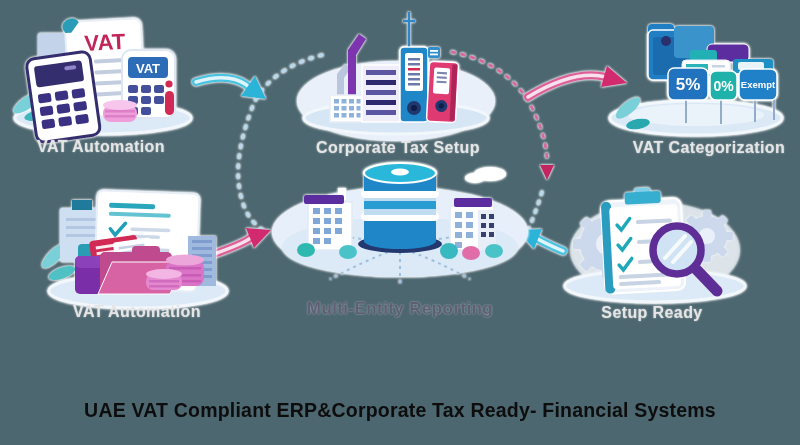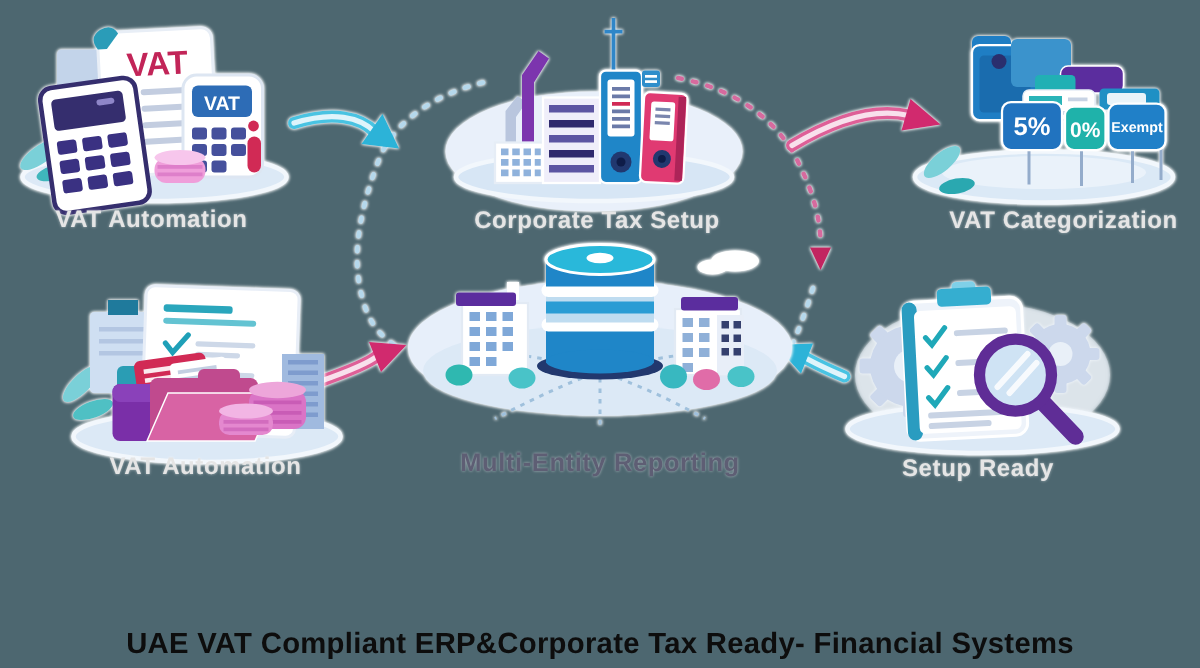--- a/index.html
+++ b/index.html
@@ -4,21 +4,21 @@
 <style>
   html,body{margin:0;padding:0;background:#4d6770;}
   #stage{position:relative;width:800px;height:445px;background:#4d6770;overflow:hidden;
          font-family:"Liberation Sans",sans-serif;}
   .cluster{position:absolute;}
   .cluster svg, #arrows{filter:drop-shadow(0 0 1px #ffffff) drop-shadow(0 0 1px rgba(255,255,255,.75));}
   #arrows{position:absolute;left:0;top:0;pointer-events:none;}
   .label{position:absolute;text-align:center;font-weight:bold;color:#e5e5e5;font-size:16px;
          letter-spacing:.4px;text-shadow:0 0 2px rgba(255,255,255,.55);}
   .label--purple{color:#5e5e74;font-size:17px;}
-  #title{position:absolute;left:0;top:418px;width:800px;text-align:center;font-weight:bold;
+  #title{position:absolute;left:0;top:399px;width:800px;text-align:center;font-weight:bold;
          font-size:19.5px;color:#0d0d0d;letter-spacing:.2px;}
   svg text{font-family:"Liberation Sans",sans-serif;font-weight:bold;}
 </style>
 </head>
 <body>
 
 <div id="stage">
 
   <svg id="arrows" width="800" height="445" viewBox="0 0 800 445">
 

